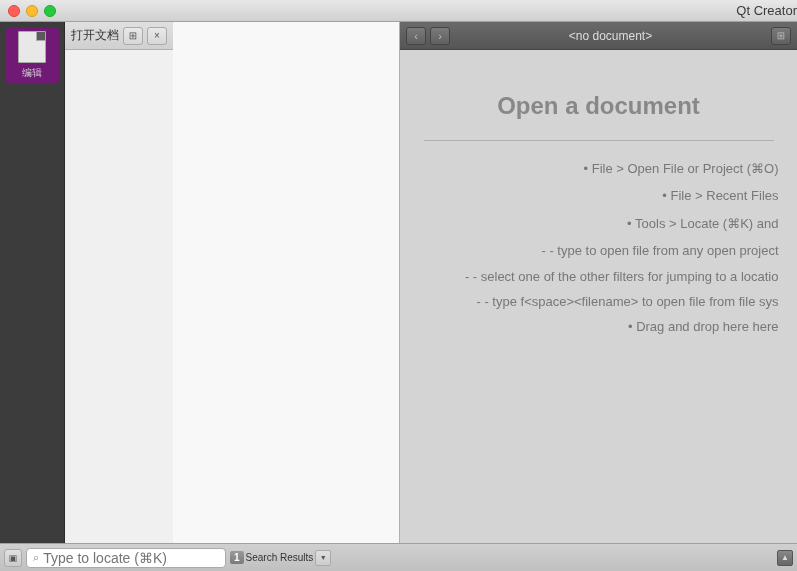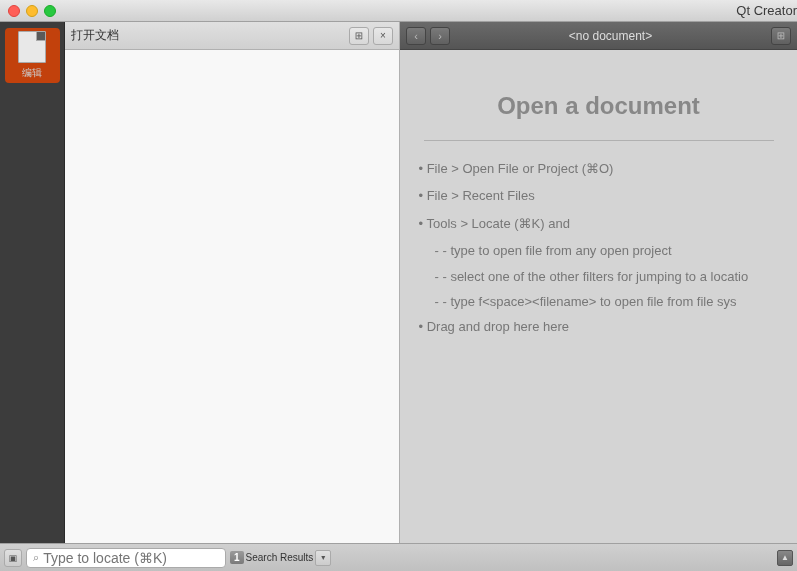--- a/index.html
+++ b/index.html
@@ -62,21 +62,21 @@
     .sidebar-item {
       width: 55px;
       height: 55px;
       display: flex;
       flex-direction: column;
       align-items: center;
       justify-content: center;
       cursor: pointer;
       border-radius: 4px;
       margin: 2px 0;
-      background: #c2410c;
+      background: #701a75;
     }
     .sidebar-item .icon-doc {
       width: 28px;
       height: 32px;
       background: #e8e8e8;
       border: 1px solid #aaa;
       position: relative;
       border-radius: 1px;
     }
     .sidebar-item .icon-doc::before {
@@ -93,21 +93,20 @@
       font-size: 10px;
       margin-top: 3px;
     }
 
     
     .left-panel {
       width: 335px;
       background: #f0f0f0;
       border-right: 1px solid #b0b0b0;
       display: flex;
-      flex-direction: column;
     }
     .left-panel-toolbar {
       height: 28px;
       background: linear-gradient(to bottom, #e0e0e0, #d0d0d0);
       border-bottom: 1px solid #b0b0b0;
       display: flex;
       align-items: center;
       padding: 0 6px;
       gap: 4px;
     }
@@ -209,20 +208,21 @@
       color: #777;
       line-height: 1.8;
       list-style: none;
       padding: 0 10px;
     }
     .open-doc-list li::before {
       content: '• ';
     }
     .open-doc-list li {
       margin-bottom: 4px;
+      text-align: right;
     }
     .open-doc-list .sub-item {
       padding-left: 16px;
       margin-bottom: 2px;
     }
     .open-doc-list .sub-item::before {
       content: '- ';
     }
 
     

